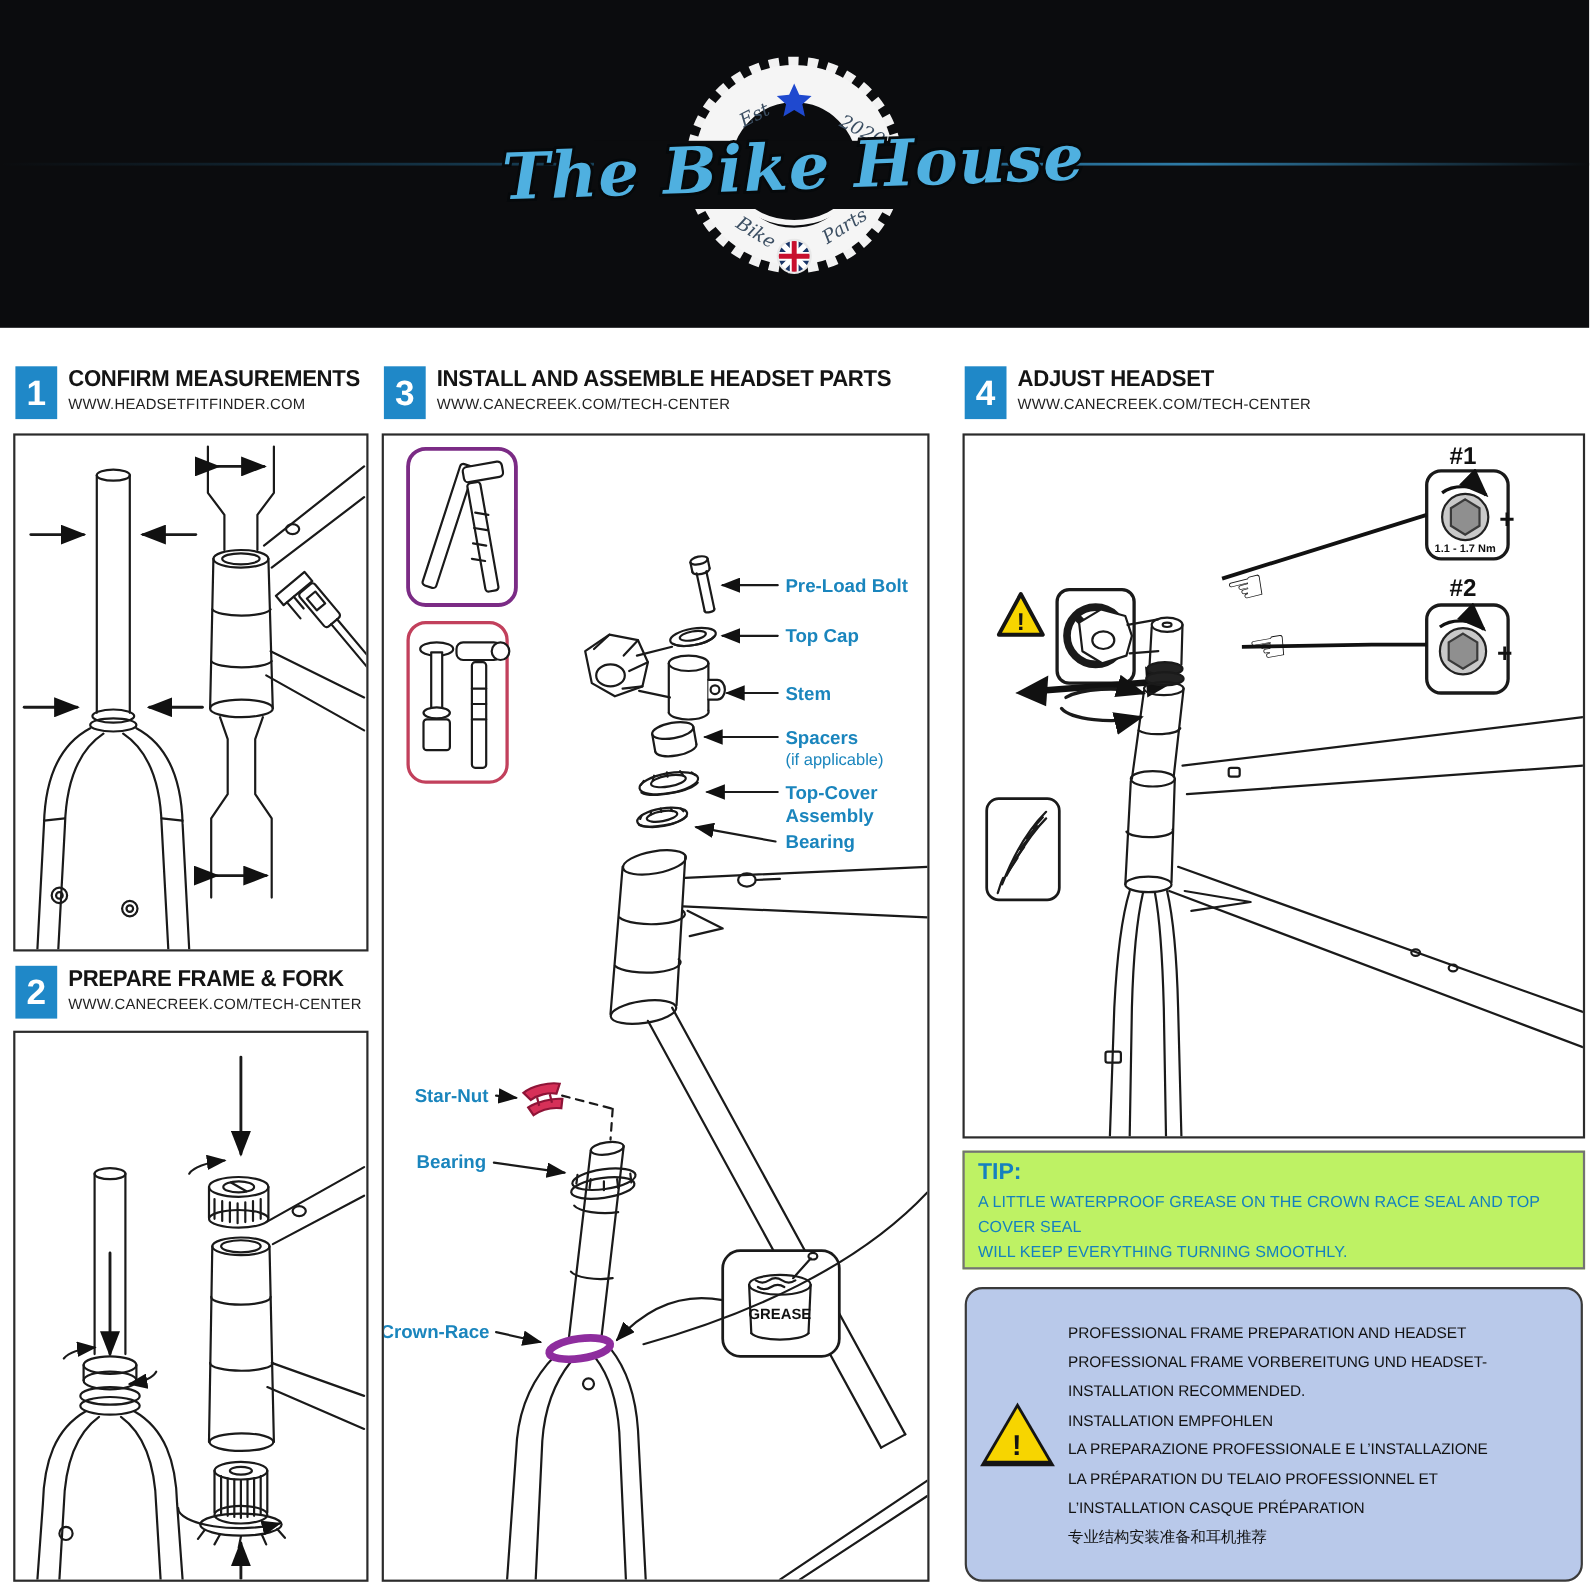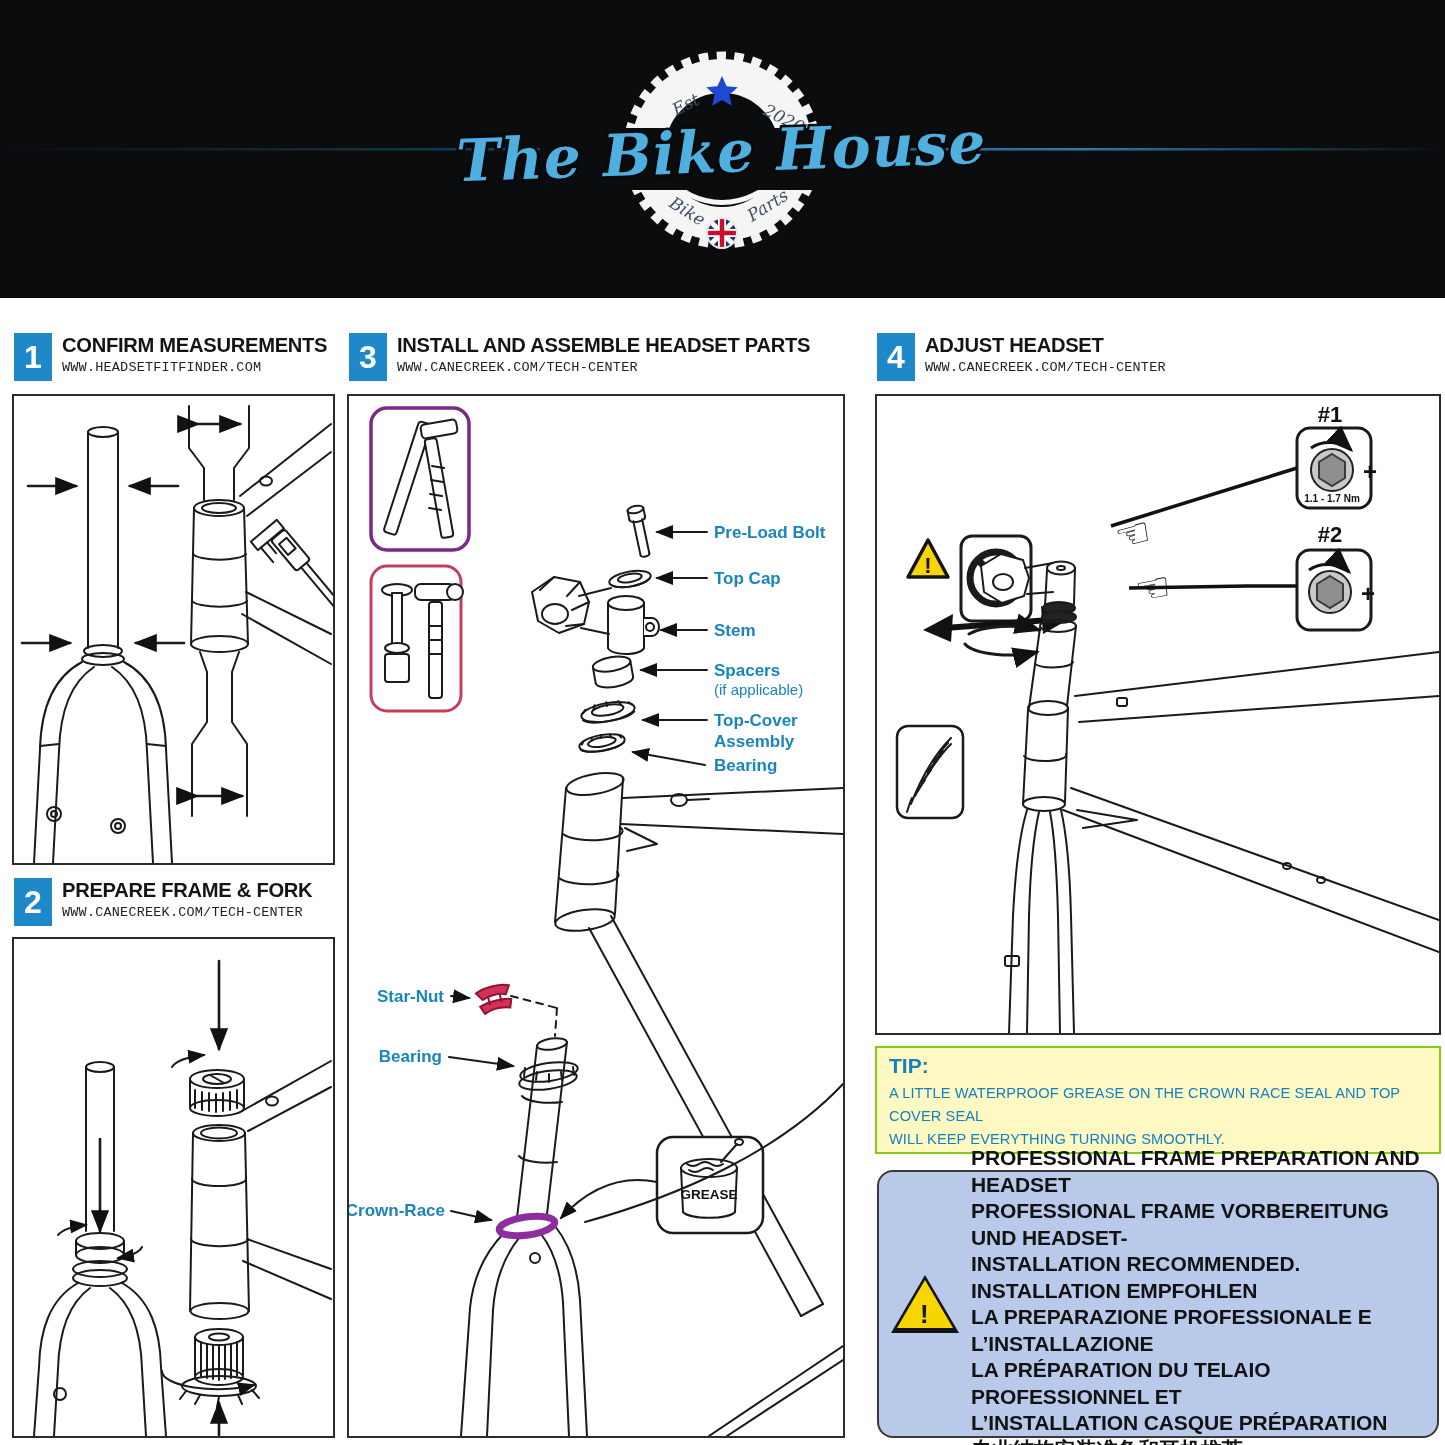--- a/index.html
+++ b/index.html
@@ -7,40 +7,40 @@
         font-family:"Liberation Sans",sans-serif;}
   
   .brand{position:absolute;left:0;top:0;width:1445px;height:298px;background:#0b0c0e;}
   .brand svg{display:block}
   
   .step-head{position:absolute;display:flex;align-items:flex-start;gap:10px;}
   .step-num{width:38px;height:48px;background:#1f88c8;color:#fff;font-weight:700;font-size:32px;
             display:flex;align-items:center;justify-content:center;flex:0 0 auto;}
   .step-title{font-size:21px;font-weight:800;color:#141414;letter-spacing:-0.3px;
               transform:scaleX(.96);transform-origin:left;white-space:nowrap;}
-  .step-url{font-size:13.5px;font-weight:500;color:#222;margin-top:3px;letter-spacing:.2px;white-space:nowrap;font-family:Liberation Mono, monospace;}
+  .step-url{font-size:13.5px;font-weight:500;color:#222;margin-top:3px;letter-spacing:.2px;white-space:nowrap;}
   
   .panel{position:absolute;background:#fff;border:2px solid #2b2b2b;box-sizing:border-box;}
   .panel svg{display:block}
   
   .tipbox{position:absolute;left:875px;top:1046px;width:566px;height:108px;box-sizing:border-box;
-          border:2px solid #84cc16;background:#fef9c3;padding:6px 12px;}
+          border:2px solid #737373;background:#bef264;padding:6px 12px;}
   .tip-title{color:#1580bf;font-weight:800;font-size:21px;margin-bottom:4px;}
   .tip-line{color:#1580bf;font-weight:400;font-size:14.6px;line-height:23px;letter-spacing:.1px;}
   
   .notice{position:absolute;left:877px;top:1170px;width:562px;height:268px;box-sizing:border-box;
           background:#b9c9ea;border:2.5px solid #3a3a3a;border-radius:16px;display:flex;align-items:center;}
   .notice-tri{flex:0 0 92px;display:flex;align-items:center;justify-content:center;}
   .tri{position:relative;width:0;height:0;border-left:34px solid transparent;border-right:34px solid transparent;
        border-bottom:58px solid #141414;}
   .tri::after{content:"";position:absolute;left:-28px;top:5px;width:0;height:0;
        border-left:28px solid transparent;border-right:28px solid transparent;border-bottom:48px solid #f7d500;}
   .tri-bang{position:absolute;left:-5px;top:24px;z-index:2;color:#141414;font-weight:800;font-size:26px;}
   .notice-lines{flex:1;padding-right:10px;}
-  .notice-line{color:#121212;font-size:21px;line-height:26.5px;font-weight:700;letter-spacing:-0.1px;}
+  .notice-line{color:#121212;font-size:14px;line-height:26.5px;font-weight:400;letter-spacing:-0.1px;}
   
   .ink{stroke:#1a1a1a;fill:none;stroke-width:2;stroke-linecap:round;stroke-linejoin:round;}
   .inkF{stroke:#1a1a1a;fill:#fff;stroke-width:2;stroke-linejoin:round;}
   .lblB{fill:#1a85bd;font-family:"Liberation Sans",sans-serif;font-weight:700;font-size:17px;}
 </style>
 </head>
 <body>
 
 <svg width="0" height="0" style="position:absolute" aria-hidden="true">
   <defs>

